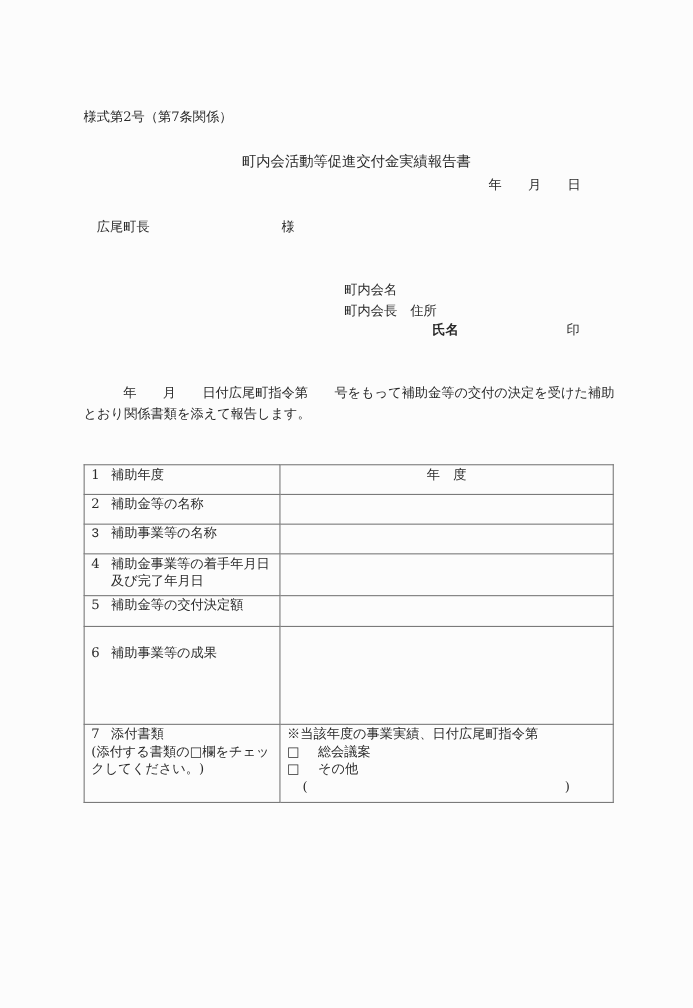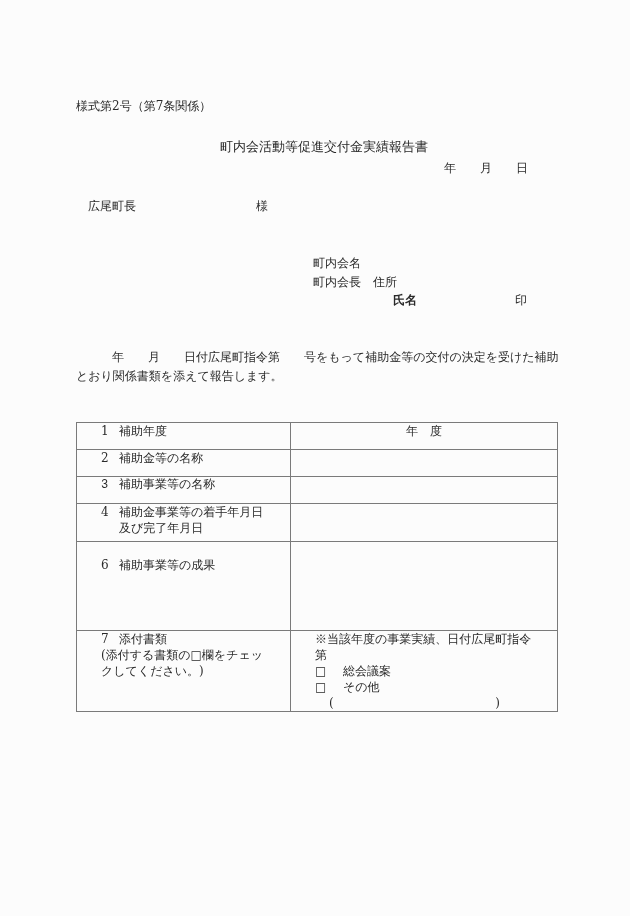--- a/index.html
+++ b/index.html
@@ -31,21 +31,21 @@
   }
   .body-text .line { display: block; white-space: nowrap; }
   table.report {
     position: absolute; left: 76px; top: 422px;
     width: 482px;
     border-collapse: collapse;
   }
   table.report td {
     border: 1.5px solid #7a7a7a;
     vertical-align: top;
-    padding: 0 24px;
+    padding: 0 6px;
     line-height: 16px;
   }
   table.report td.lbl { width: 165px; }
   .c-row1 td { height: 26px; vertical-align: middle; }
   .c-row2 td { height: 26px; vertical-align: middle; }
   .c-row3 td { height: 26px; vertical-align: middle; font-family: Liberation Mono, monospace; }
   .c-row4 td { height: 37px; vertical-align: middle; }
   .c-row5 td { height: 27px; vertical-align: middle; }
   .c-row6 td { height: 73px; }
   .c-row6 td.lbl { padding-top: 15px; }
@@ -100,20 +100,26 @@
     </td>
     <td></td>
   </tr>
   <tr class="c-row4">
     <td class="lbl">
       <span class="num">4</span><span>補助金事業等の着手年月日</span>
       <span class="indent">及び完了年月日</span>
     </td>
     <td></td>
   </tr>
+  <tr class="c-row5">
+    <td class="lbl">
+      <span class="num">5</span><span>補助金等の交付決定額</span>
+    </td>
+    <td></td>
+  </tr>
   <tr class="c-row6">
     <td class="lbl">
       <span class="num">6</span><span>補助事業等の成果</span>
     </td>
     <td></td>
   </tr>
   <tr class="c-row7">
     <td class="lbl">
       <span class="num">7</span><span>添付書類</span><br>
       <span>(添付する書類の□欄をチェッ</span><br>

